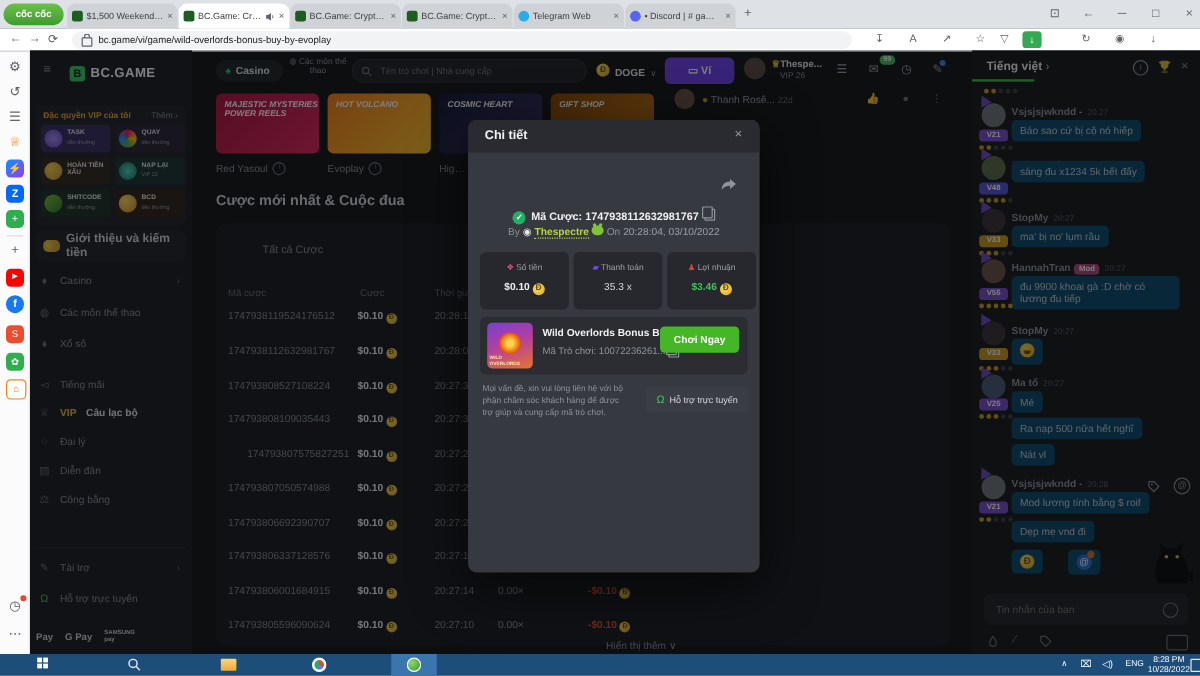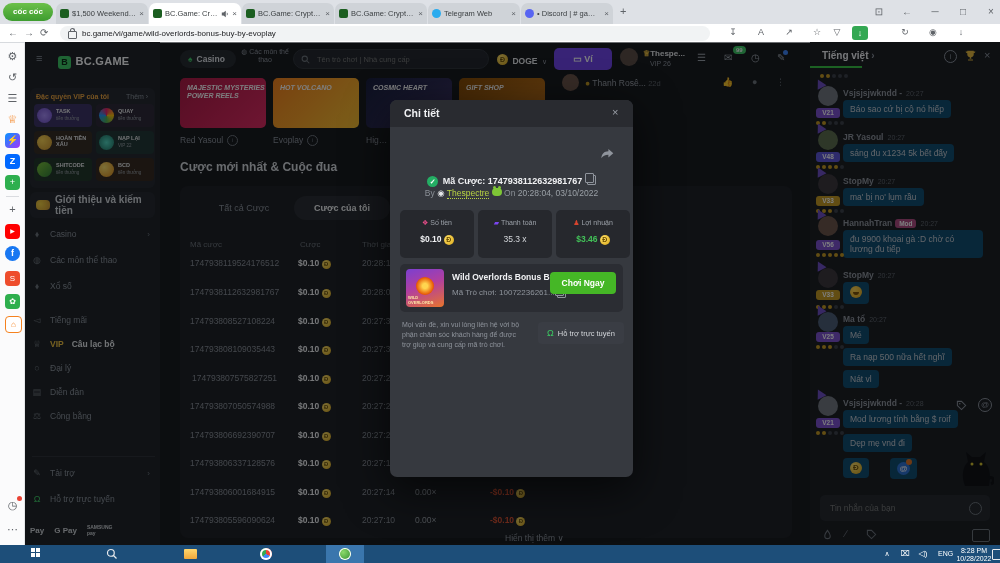--- a/index.html
+++ b/index.html
@@ -363,23 +363,20 @@
   <div class="ab nw" style="left:585px;top:78px;color:#9aa0a8;font-size:8.5px"><span style="color:#c79a1e">●</span> <span>Thanh Rosê...</span> <span style="color:#5d6268;font-size:7.5px">22d</span></div>
   <div class="ab cmt-ic" style="left:722px">👍</div>
   <div class="ab cmt-ic" style="left:752px">●</div>
   <div class="ab cmt-ic" style="left:776px">⋮</div>
 
   <div class="ab nw" style="left:180px;top:160px;color:#d4d7db;font-size:12px;font-weight:bold">Cược mới nhất &amp; Cuộc đua</div>
   <div class="ab betpanel"></div>
   <div class="ab bettab" style="left:196px;width:96px">
       <span>Tất cả Cược</span>
     </div>
-  <div class="ab bettab active" style="left:294px;width:96px">
-      <span>Cược của tôi</span>
-    </div>
   <div class="ab bettab" style="left:392px;width:40px">
       <span class="ell">Người</span>
     </div>
   <div class="ab colhead" style="left:190px">Mã cược</div>
   <div class="ab colhead" style="left:300px">Cược</div>
   <div class="ab colhead" style="left:362px">Thời gian</div>
 
   <div class="ab" style="left:0;top:258px;width:0;height:0"></div>
 
   <div class="ab nw brow-id" style="left:190px;top:258px;width:108px">1747938119524176512</div>
@@ -391,21 +388,21 @@
   <div class="ab nw brow-time" style="left:362px;top:287px;width:28px">20:28:04</div>
 
   <div class="ab nw brow-id" style="left:190px;top:316px;width:108px">174793808527108224</div>
   <div class="ab nw brow-bet" style="left:298px;top:316px"><span>$0.10</span> <span class="coin" style="width:9px;height:9px;font-size:6px;line-height:9px">Ð</span></div>
   <div class="ab nw brow-time" style="left:362px;top:316px;width:28px">20:27:38</div>
 
   <div class="ab nw brow-id" style="left:190px;top:344px;width:108px">174793808109035443</div>
   <div class="ab nw brow-bet" style="left:298px;top:344px"><span>$0.10</span> <span class="coin" style="width:9px;height:9px;font-size:6px;line-height:9px">Ð</span></div>
   <div class="ab nw brow-time" style="left:362px;top:344px;width:28px">20:27:34</div>
 
-  <div class="ab nw brow-id" style="left:192px;top:373px;width:108px">174793807575827251</div>
+  <div class="ab nw brow-id" style="left:206px;top:373px;width:108px">174793807575827251</div>
   <div class="ab nw brow-bet" style="left:298px;top:373px"><span>$0.10</span> <span class="coin" style="width:9px;height:9px;font-size:6px;line-height:9px">Ð</span></div>
   <div class="ab nw brow-time" style="left:362px;top:373px;width:28px">20:27:28</div>
 
   <div class="ab nw brow-id" style="left:190px;top:401px;width:108px">174793807050574988</div>
   <div class="ab nw brow-bet" style="left:298px;top:401px"><span>$0.10</span> <span class="coin" style="width:9px;height:9px;font-size:6px;line-height:9px">Ð</span></div>
   <div class="ab nw brow-time" style="left:362px;top:401px;width:28px">20:27:24</div>
 
   <div class="ab nw brow-id" style="left:190px;top:430px;width:108px">174793806692390707</div>
   <div class="ab nw brow-bet" style="left:298px;top:430px"><span>$0.10</span> <span class="coin" style="width:9px;height:9px;font-size:6px;line-height:9px">Ð</span></div>
   <div class="ab nw brow-time" style="left:362px;top:430px;width:28px">20:27:21</div>
@@ -455,21 +452,21 @@
       <i class="f"></i>
       <i></i>
       <i></i>
       <i></i>
     </div>
 
   <div class="ab cav" style="top:130px;background:#5b6b4a">
       <span class="hat"></span>
     </div>
   <div class="ab nw cname" style="top:132px"><span>JR Yasoul</span><span class="ctime">20:27</span></div>
-  <div class="ab bubble" style="top:144px">sáng đu x1234 5k bết đấy</div>
+  <div class="ab bubble" style="top:134px">sáng đu x1234 5k bết đấy</div>
   <div class="ab vbadge v-blue" style="top:152px">V48</div>
   <div class="ab vdots" style="left:816px;top:165px">
       <i class="f"></i>
       <i class="f"></i>
       <i class="f"></i>
       <i class="f"></i>
       <i></i>
     </div>
 
   <div class="ab cav" style="top:174px;background:#3a3238">
@@ -584,21 +581,21 @@
       </svg>
 
     <div class="ab nw" style="left:0;top:70px;width:243px;text-align:center">
       <span class="ckc">✓</span>
       <span style="color:#f0f1f3;font-size:9px;font-weight:bold"><span>Mã Cược:</span> <span>1747938112632981767</span></span>
       <span class="copyic"></span>
     </div>
     <div class="ab nw" style="left:0;top:88px;width:243px;text-align:center;font-size:8.5px;color:#8b9097">
       <span>By</span>
       <span style="color:#e6e8ea">◉</span>
-      <span style="color:#b9d442;font-weight:normal;border-bottom:1px dotted #b9d442">Thespectre</span>
+      <span style="color:#b9d442;font-weight:bold;border-bottom:1px dotted #b9d442">Thespectre</span>
       <span class="frog"></span>
       <span>On</span>
       <span style="color:#9aa0a6">20:28:04, 03/10/2022</span>
     </div>
 
     <div class="ab mstat" style="left:10px">
       <div class="lbl"><span style="color:#e84d8a">❖</span> <span>Số tiền</span></div>
       <div class="val"><span>$0.10</span> <span class="coin" style="width:10px;height:10px;font-size:7px;line-height:10px">Ð</span></div>
     </div>
     <div class="ab mstat" style="left:88px">

